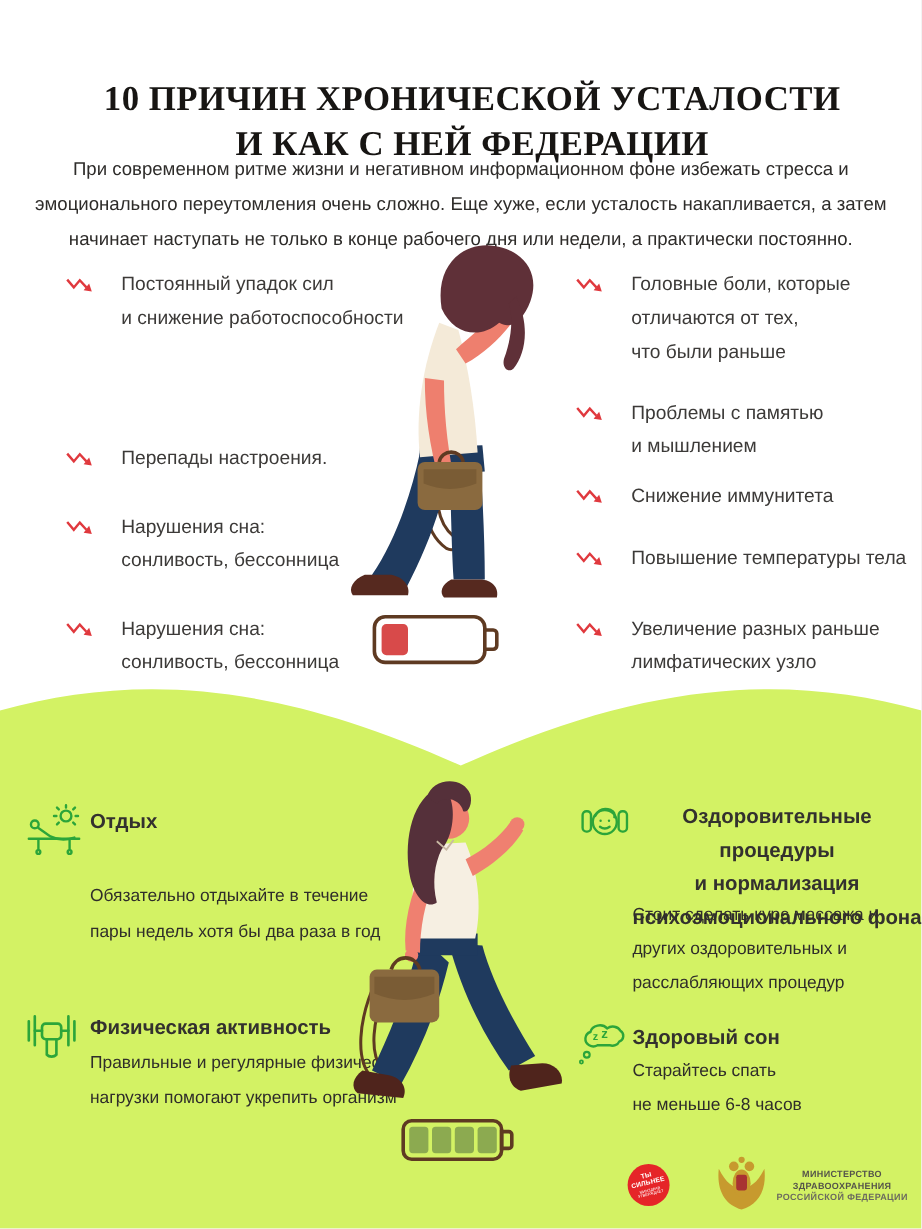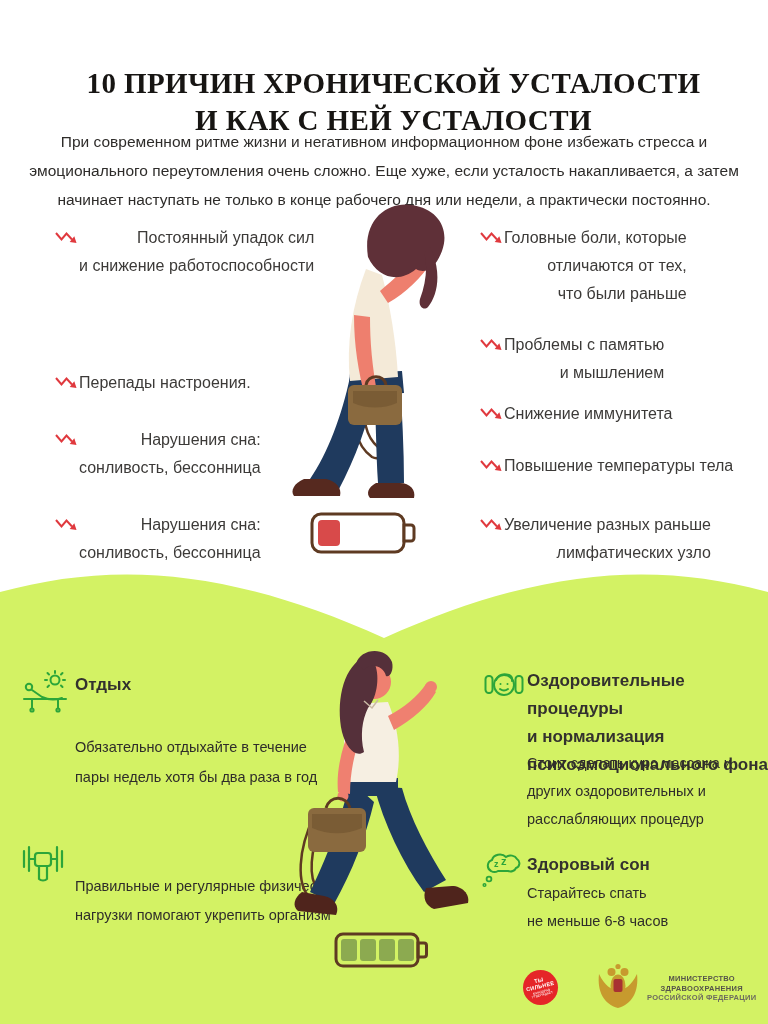--- a/index.html
+++ b/index.html
@@ -8,27 +8,27 @@
   svg{display:block;}
 
   
   .title{position:absolute;top:46px;left:0;right:0;text-align:center;
          font-family:"Liberation Serif",serif;font-weight:700;font-size:29px;
          line-height:37px;color:#171513;letter-spacing:.4px;padding-left:19px;}
   .intro{position:absolute;top:127px;left:20px;right:20px;text-align:center;
          font-size:15.5px;line-height:29px;color:#2e2c2a;}
 
   
-  .sym{position:absolute;display:flex;align-items:flex-start;gap:1px;
-       font-size:16px;line-height:28px;color:#3c3a38;text-align:right;}
+  .sym{position:absolute;display:flex;align-items:flex-start;gap:23px;
+       font-size:16px;line-height:28px;color:#3c3a38;}
   .sym .zig{margin-top:6px;flex:none;}
 
   
   .wave{position:absolute;left:0;top:550px;}
-  .rtitle{position:absolute;font-size:17px;font-weight:600;color:#33312e;line-height:28px;}
+  .rtitle{position:absolute;font-size:17px;font-weight:600;color:#33312e;line-height:28px;text-align:center;}
   .rbody{position:absolute;font-size:14.5px;color:#2f2d2a;}
   .gicon{position:absolute;}
 
   
   .campaign{position:absolute;left:523px;top:970px;width:35px;height:35px;border-radius:50%;
             background:#e52528;display:flex;align-items:center;justify-content:center;overflow:hidden;}
   .campaign .inner{transform:rotate(-14deg);text-align:center;color:#fff;line-height:1;}
   .campaign .l1{font-size:5.5px;font-weight:700;letter-spacing:.2px;}
   .campaign .l2{font-size:3.2px;margin-top:1.5px;}
   .ministry{position:absolute;left:647px;top:974px;font-weight:700;font-size:7.5px;
@@ -44,21 +44,21 @@
     <defs>
       <g id="zigzag">
         <path d="M1 3 L6.5 9.5 L11.5 3.5 L17 9.5" fill="none" stroke="#e0393e" stroke-width="2"></path>
         <polygon points="21.5,13 14.7,11.9 19.3,6.2" fill="#e0393e"></polygon>
       </g>
     </defs>
   </svg>
 
   <h1 class="title">
     <div>10 ПРИЧИН ХРОНИЧЕСКОЙ УСТАЛОСТИ</div>
-    <div>И КАК С НЕЙ УСТАЛОСТИ</div>
+    <div>И КАК С НЕЙ ФЕДЕРАЦИИ</div>
   </h1>
   <div class="intro">
     <div>При современном ритме жизни и негативном информационном фоне избежать стресса и</div>
     <div>эмоционального переутомления очень сложно. Еще хуже, если усталость накапливается, а затем</div>
     <div>начинает наступать не только в конце рабочего дня или недели, а практически постоянно.</div>
   </div>
 
   <div class="sym" style="left:55px;top:224px">
     <svg class="zig" width="23" height="15" viewBox="0 0 23 15">
         <use href="#zigzag"></use>
@@ -186,20 +186,21 @@
   </div>
 
   <svg class="gicon" style="left:18px;top:838px" width="50" height="50" viewBox="0 0 50 50">
     <g fill="none" stroke="#2ca53a" stroke-width="2.2" stroke-linecap="round">
       <path d="M6,13 V29 M11,9 V33 M39,9 V33 M44,13 V29"></path>
       <path d="M11,21 H17 M33,21 H39"></path>
       <rect x="17" y="15" width="16" height="13" rx="3"></rect>
       <path d="M21,28 v13 M29,28 v13 M21,41 c2,2 6,2 8,0"></path>
     </g>
   </svg>
+  <div class="rtitle" style="left:75px;top:843px">Физическая активность</div>
   <div class="rbody" style="left:75px;top:872px;line-height:29px">
     <div>Правильные и регулярные физические</div>
     <div>нагрузки помогают укрепить организм</div>
   </div>
 
   <svg class="gicon" style="left:484px;top:668px" width="40" height="38" viewBox="0 0 40 38">
     <g fill="none" stroke="#2ca53a" stroke-width="2" stroke-linecap="round">
       <rect x="1.5" y="8" width="7" height="17" rx="3.2"></rect>
       <rect x="31.5" y="8" width="7" height="17" rx="3.2"></rect>
       <circle cx="20" cy="17" r="10"></circle>

